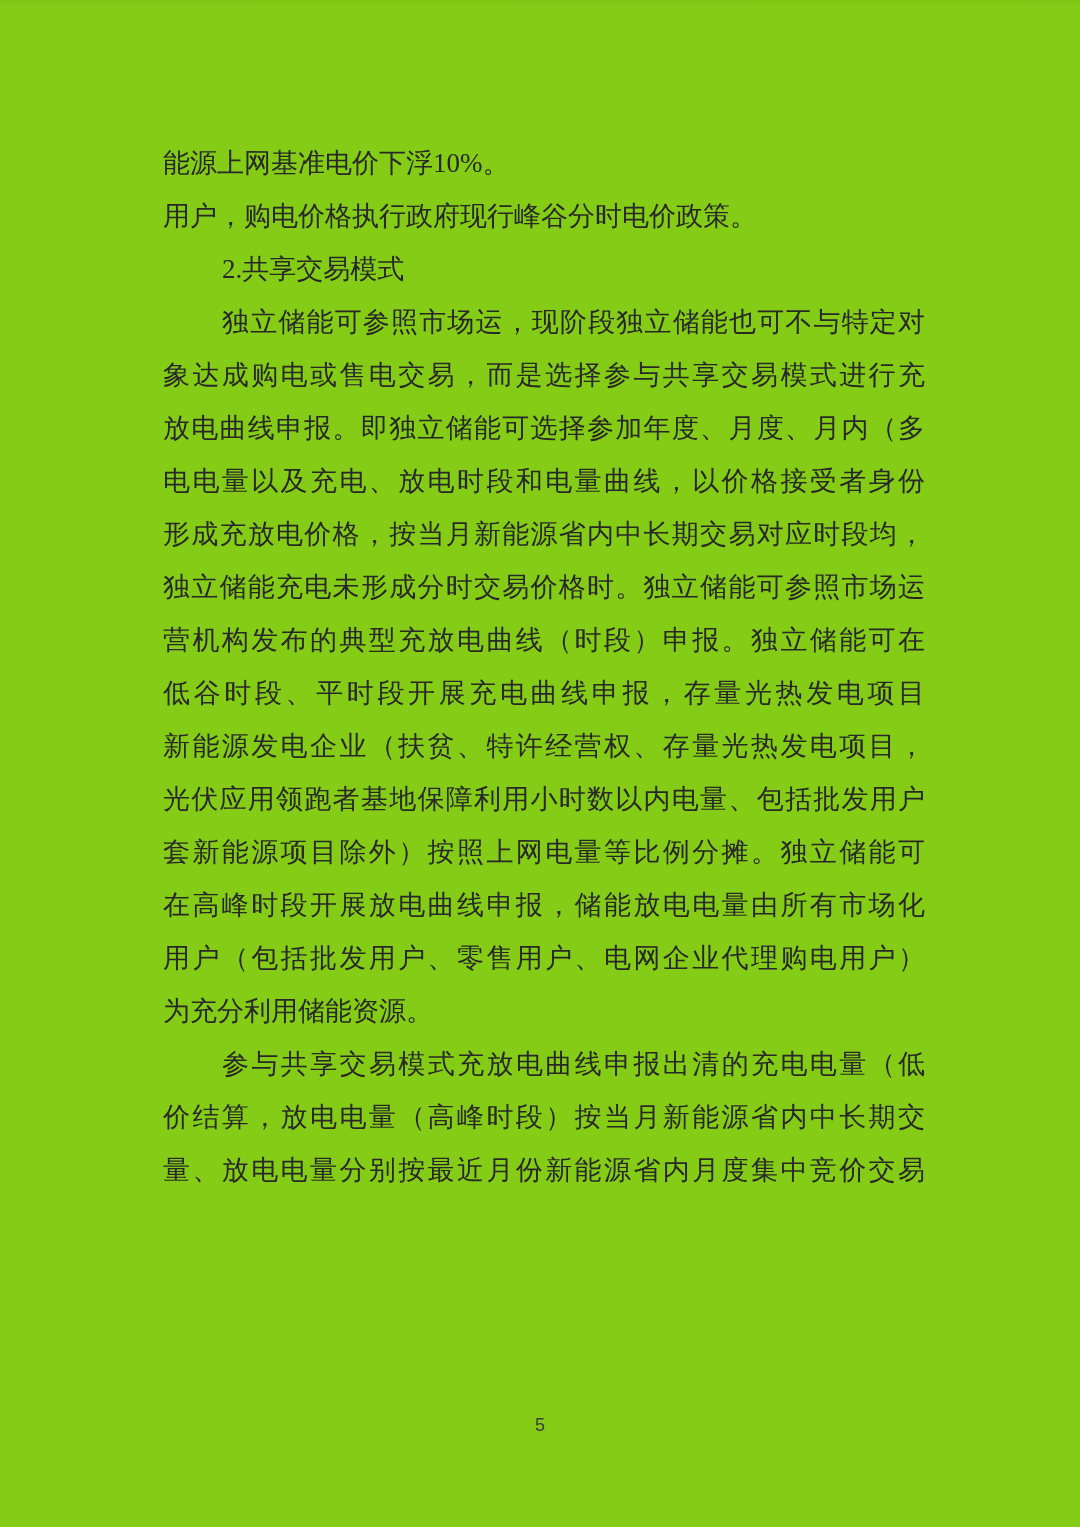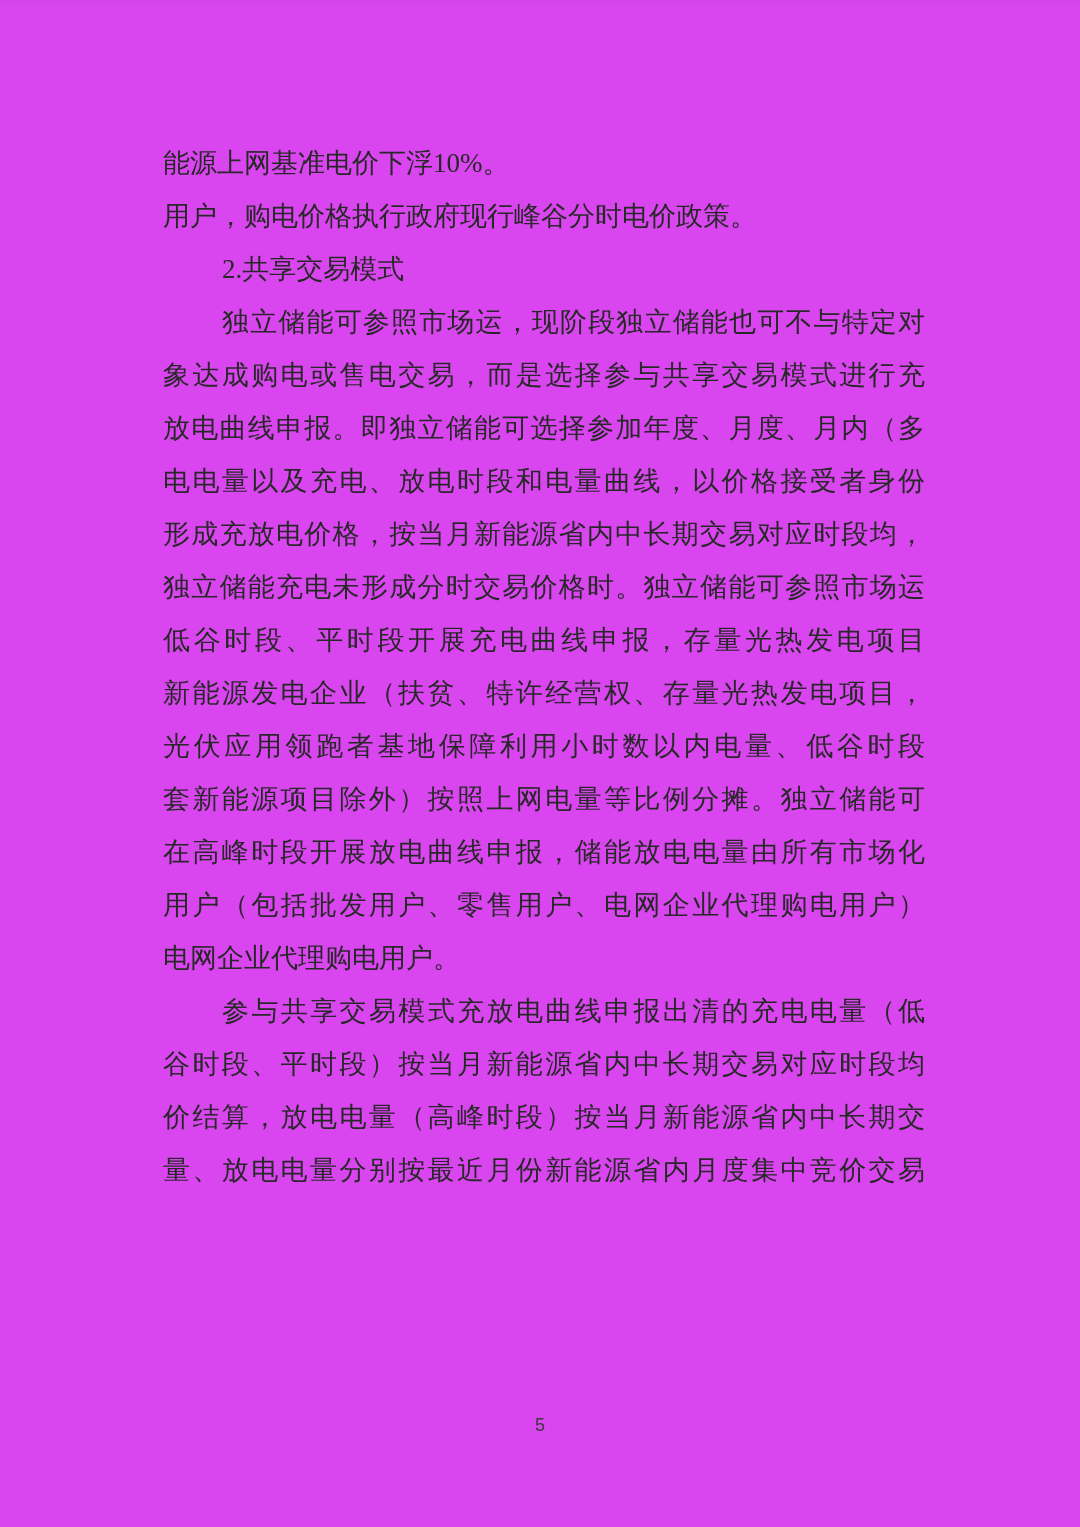--- a/index.html
+++ b/index.html
@@ -5,21 +5,21 @@
   html, body {
     margin: 0;
     padding: 0;
     background: #e8e8e8;
   }
   .page {
     position: relative;
     width: 1080px;
     height: 1527px;
     margin: 0 auto;
-    background: #d946ef;
+    background: #84cc16;
     overflow: hidden;
     font-family: "Liberation Serif", "DejaVu Serif", serif;
   }
   
   .page::before {
     content: "";
     position: absolute;
     left: 0; top: 0; right: 0;
     height: 6px;
     background: linear-gradient(to bottom, rgba(0,0,0,0.04), rgba(0,0,0,0));
@@ -68,26 +68,26 @@
   <div class="content" id="content">
       <div class="line">能源上网基准电价下浮10%。</div>
       <div class="line">用户，购电价格执行政府现行峰谷分时电价政策。</div>
       <div class="line indent">2.共享交易模式</div>
       <div class="line fill indent">独立储能可参照市场运，现阶段独立储能也可不与特定对</div>
       <div class="line fill">象达成购电或售电交易，而是选择参与共享交易模式进行充</div>
       <div class="line fill">放电曲线申报。即独立储能可选择参加年度、月度、月内（多</div>
       <div class="line fill">电电量以及充电、放电时段和电量曲线，以价格接受者身份</div>
       <div class="line fill">形成充放电价格，按当月新能源省内中长期交易对应时段均，</div>
       <div class="line fill">独立储能充电未形成分时交易价格时。独立储能可参照市场运</div>
+      <div class="line fill">营机构发布的典型充放电曲线（时段）申报。独立储能可在</div>
       <div class="line fill">低谷时段、平时段开展充电曲线申报，存量光热发电项目</div>
       <div class="line fill">新能源发电企业（扶贫、特许经营权、存量光热发电项目，</div>
-      <div class="line fill">光伏应用领跑者基地保障利用小时数以内电量、低谷时段</div>
+      <div class="line fill">光伏应用领跑者基地保障利用小时数以内电量、包括批发用户</div>
       <div class="line fill">套新能源项目除外）按照上网电量等比例分摊。独立储能可</div>
       <div class="line fill">在高峰时段开展放电曲线申报，储能放电电量由所有市场化</div>
       <div class="line fill">用户（包括批发用户、零售用户、电网企业代理购电用户）</div>
-      <div class="line">电网企业代理购电用户。</div>
+      <div class="line">为充分利用储能资源。</div>
       <div class="line fill indent">参与共享交易模式充放电曲线申报出清的充电电量（低</div>
-      <div class="line fill">谷时段、平时段）按当月新能源省内中长期交易对应时段均</div>
       <div class="line fill">价结算，放电电量（高峰时段）按当月新能源省内中长期交</div>
       <div class="line fill">量、放电电量分别按最近月份新能源省内月度集中竞价交易</div>
     </div>
   <div class="page-number">5</div>
 </div>
 
 </body></html>

